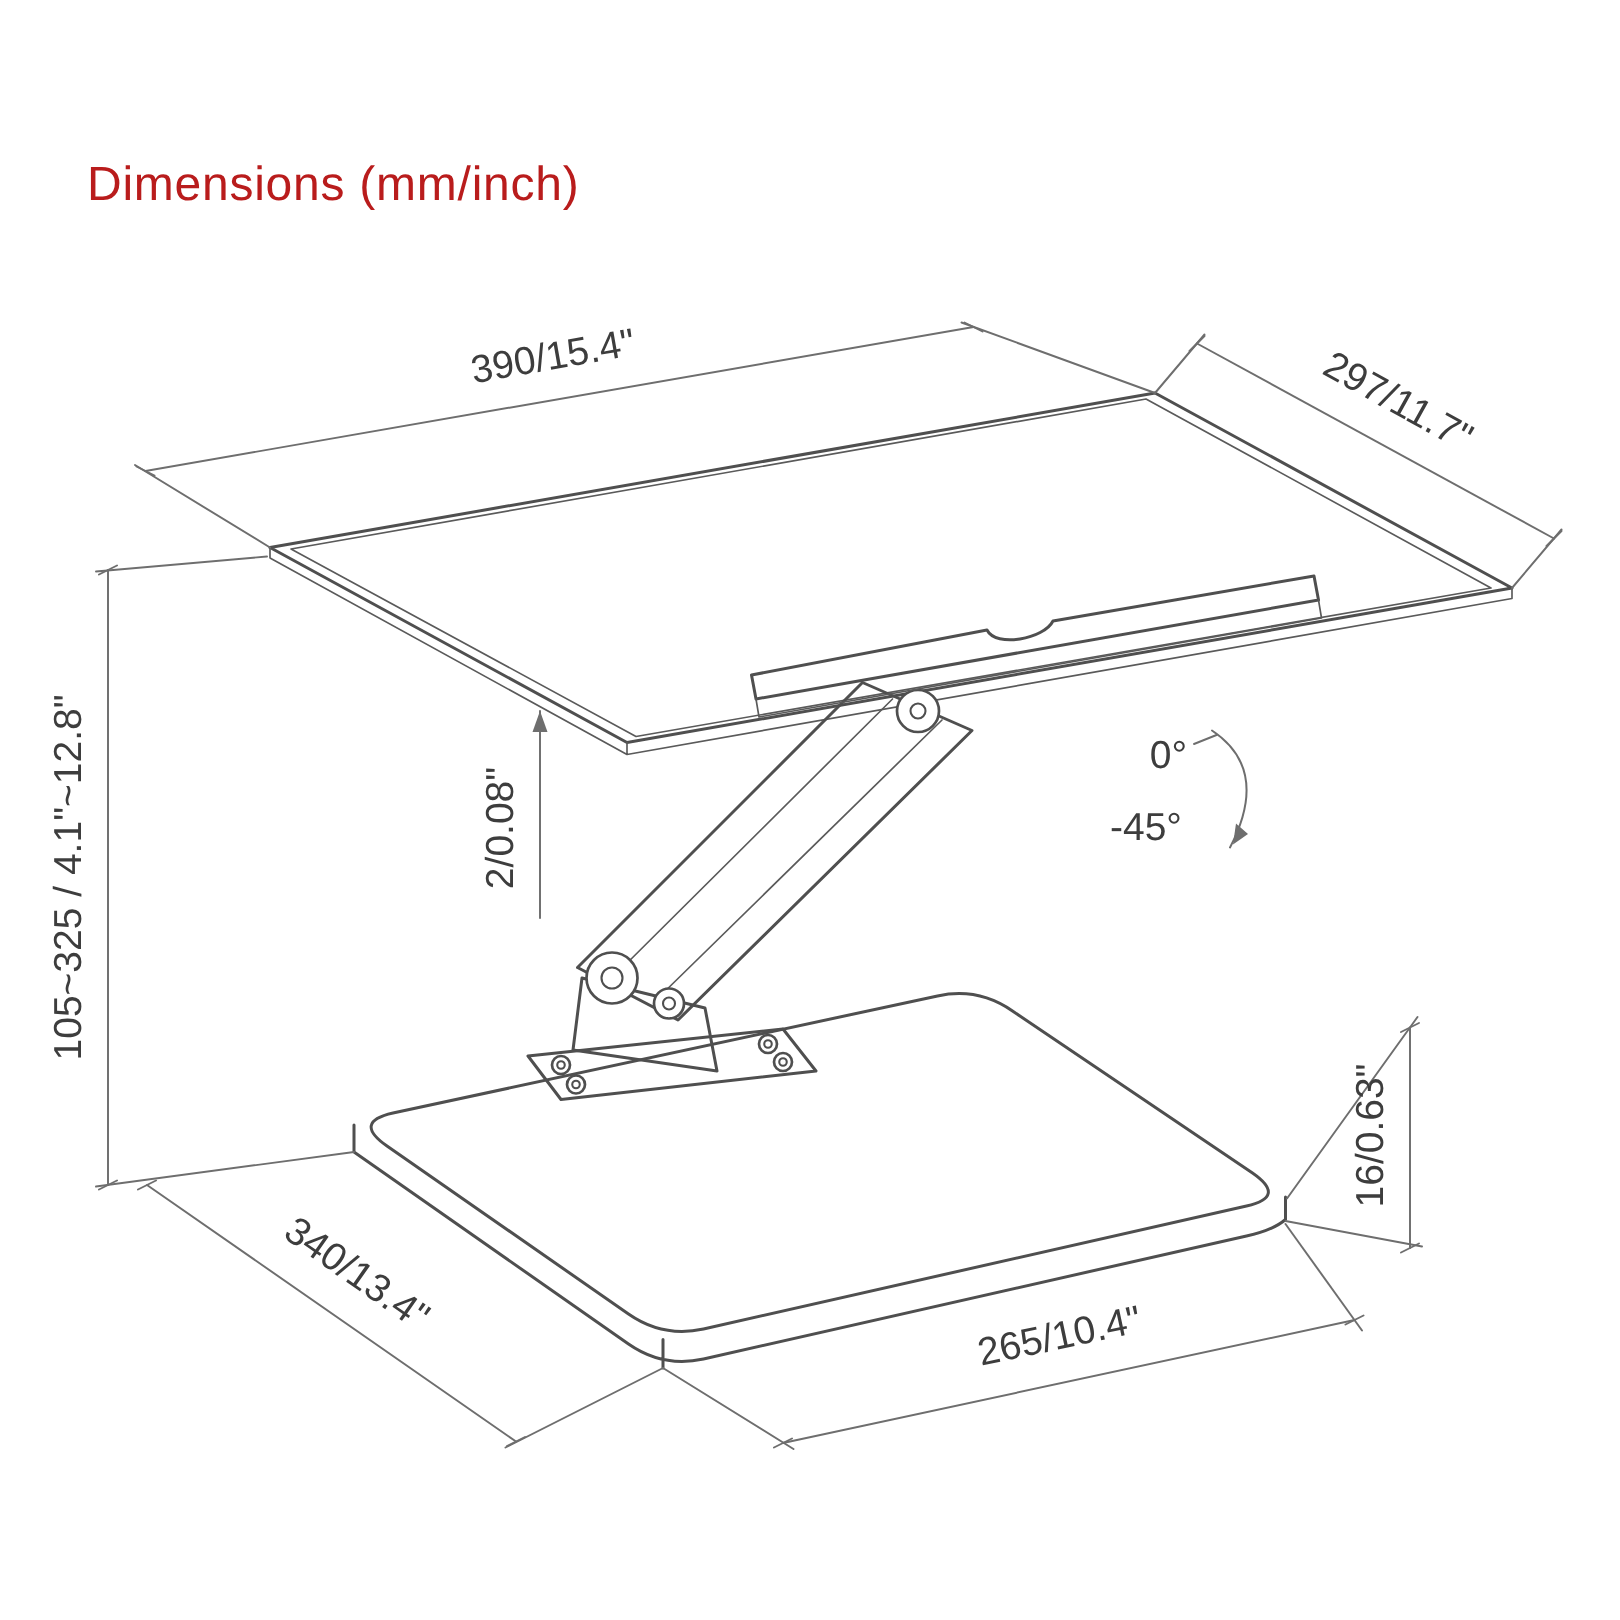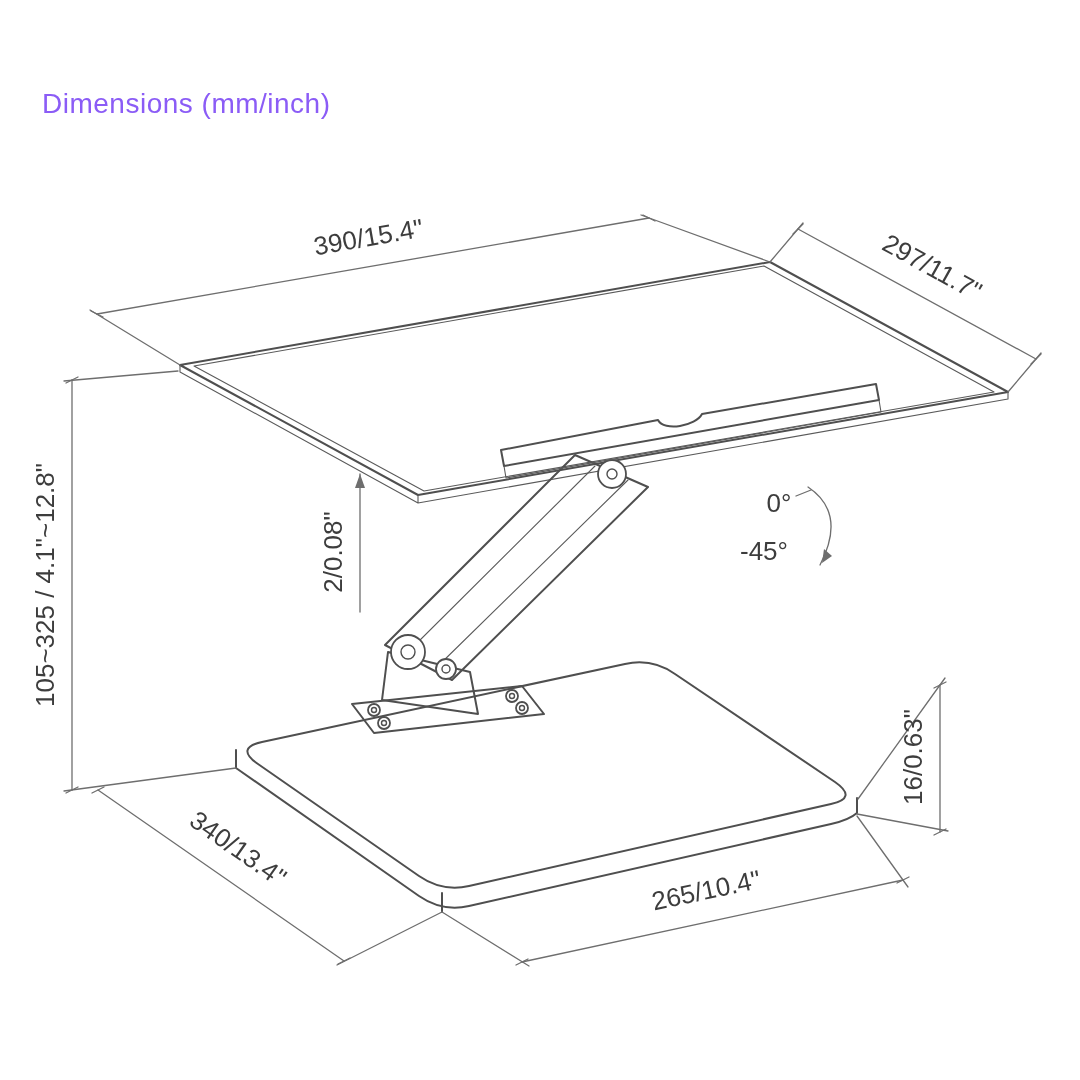--- a/index.html
+++ b/index.html
@@ -6,25 +6,25 @@
   .page{
     position:relative;
     width:1080px;height:1080px;
     background:#ffffff;
     overflow:hidden;
     font-family:"Liberation Sans","DejaVu Sans",sans-serif;
   }
   .page-title{
     position:absolute;
     left:42px;top:88px;
-    margin:0;
-    font-size:28px;
+    margin:16px;
+    font-size:32px;
     font-weight:500;
     letter-spacing:0.5px;
-    color:#8b5cf6;
+    color:#b91c1c;
     font-family:"Liberation Sans","DejaVu Sans",sans-serif;
   }
   svg.drawing{position:absolute;left:0;top:0;}
   svg.drawing text{
     font-family:"Liberation Sans","DejaVu Sans",sans-serif;
     fill:#3d3d3d;
     font-size:26px;
   }
   .outline{stroke:#4f4f4f;stroke-width:2;fill:none;stroke-linejoin:round;stroke-linecap:round;}
   .outline-thin{stroke:#5a5a5a;stroke-width:1.1;fill:none;stroke-linejoin:round;stroke-linecap:round;}

